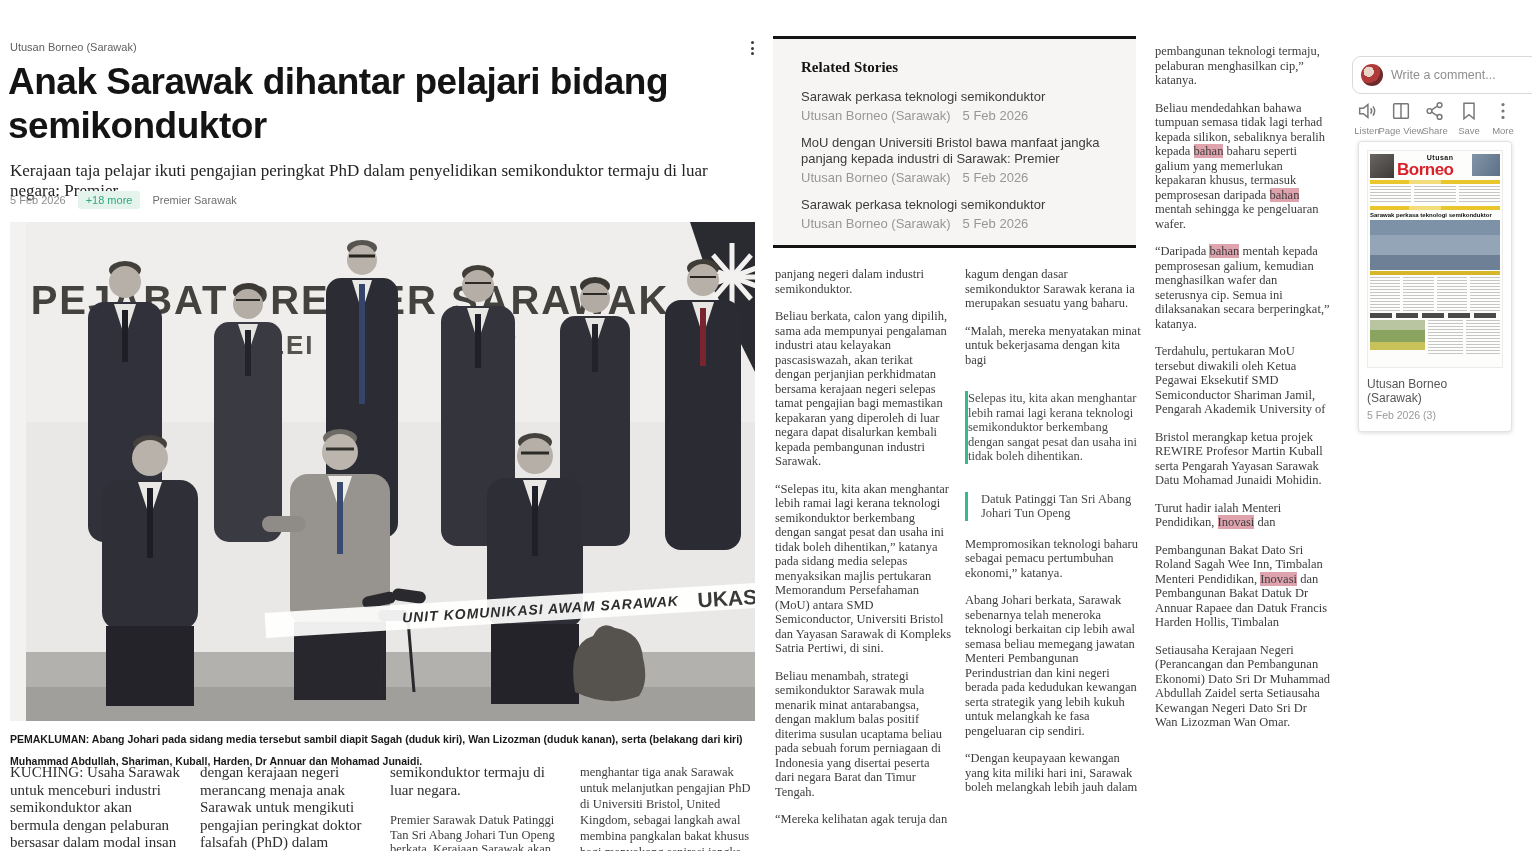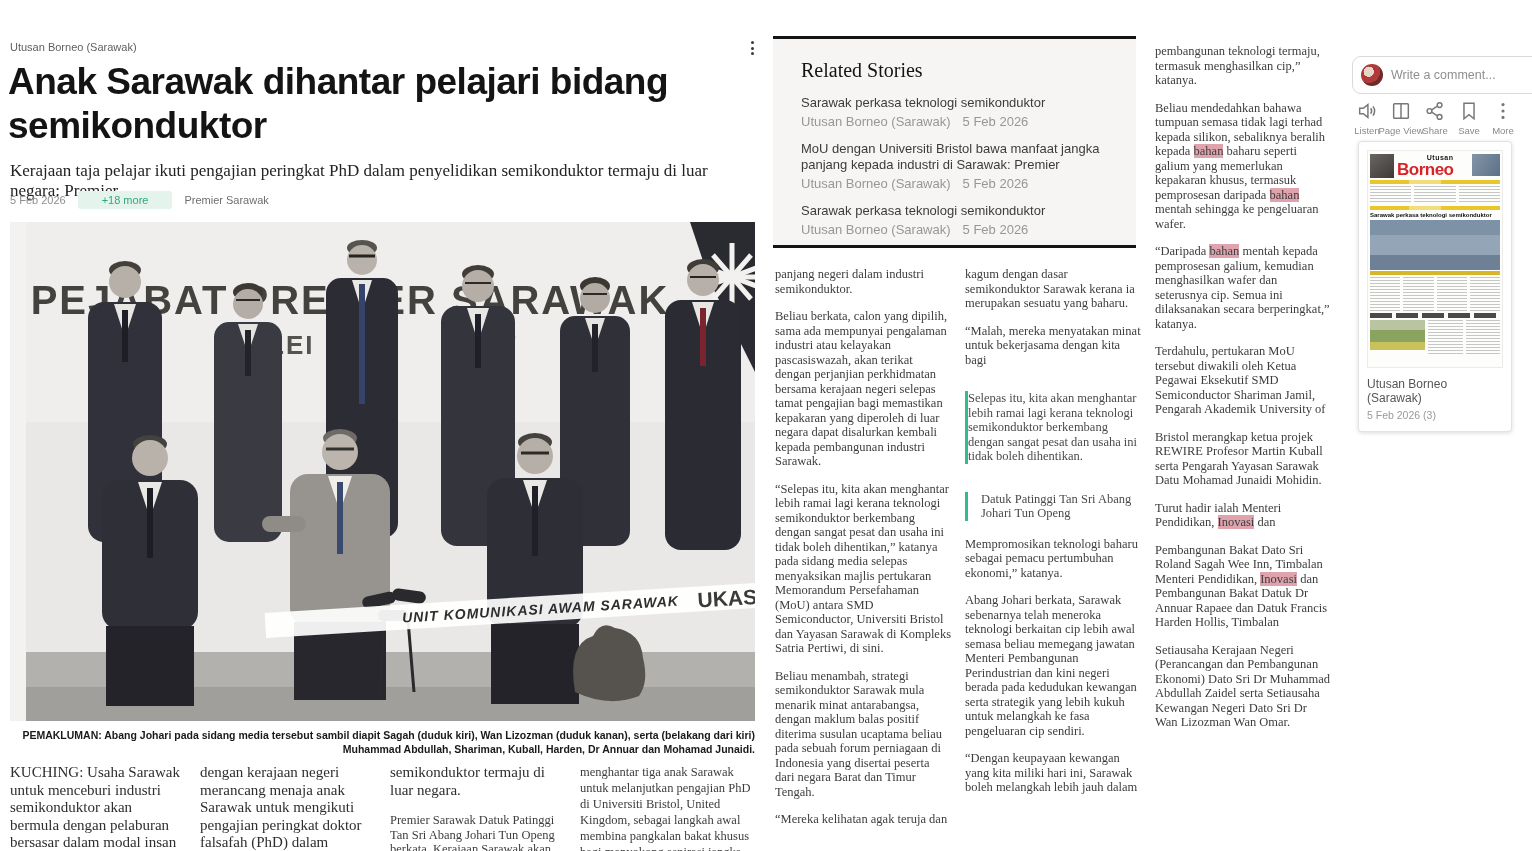--- a/index.html
+++ b/index.html
@@ -11,37 +11,37 @@
   .src-label { position:absolute; left:10px; top:15px; font-size:11px; color:#5f5f5f; }
   .kebab { position:absolute; left:744px; top:12px; width:16px; height:20px; cursor:pointer;
            display:flex; flex-direction:column; align-items:center; justify-content:center; gap:2.5px; }
   .kebab i { width:3px; height:3px; border-radius:50%; background:#3a3a3a; display:block; }
   h1.headline { position:absolute; left:8px; top:34px; width:750px;
                 font-size:37px; line-height:44px; font-weight:700; letter-spacing:-0.5px; color:#141414; }
   .subtitle { position:absolute; left:10px; top:135px; width:745px;
               font-family:"Liberation Serif", serif; font-size:17px; color:#232323; }
   .meta-row { position:absolute; left:10px; top:165px; display:flex; align-items:center; gap:12px; }
   .meta-date { font-size:11px; color:#8d8d8d; }
-  .more-badge { font-size:11px; color:#2fa97c; background:#e4f3ec; padding:3px 24px; border-radius:3px; cursor:pointer; }
+  .more-badge { font-size:11px; color:#2fa97c; background:#e4f3ec; padding:3px 8px; border-radius:3px; cursor:pointer; }
   .meta-tag { font-size:11px; color:#6f6f6f; cursor:pointer; }
 
   .photo-wrap { position:absolute; left:10px; top:196px; width:745px; height:499px; background:#e9e8e6; overflow:hidden; }
-  .caption { position:absolute; left:10px; top:702px; width:745px; text-align:right;
-             font-size:10.5px; line-height:14px; font-weight:700; color:#191919; }
+  .caption { position:absolute; left:10px; top:702px; width:745px; text-align:left;
+             font-size:10.5px; line-height:22px; font-weight:700; color:#191919; }
 
   .leadcol { position:absolute; top:738px; font-family:"Liberation Serif", serif;
              font-size:15px; line-height:17.5px; color:#2e2e2e; }
   .bodytext { font-family:"Liberation Serif", serif; font-size:12.5px; line-height:14.5px; color:#3d3d3d; }
   .bodytext p, .bodycol p { margin:0 0 13px 0; }
 
   
   .related-box { position:absolute; left:773px; top:10px; width:363px; height:212px;
                  background:#f6f5f3; border-top:3px solid #141414; border-bottom:3px solid #141414;
                  padding:20px 28px; }
-  .related-h { font-family:"Liberation Serif", serif; font-weight:400; font-size:20px; color:#141414; margin-bottom:13px; }
+  .related-h { font-family:"Liberation Serif", serif; font-weight:700; font-size:15px; color:#141414; margin-bottom:13px; }
   .rel-item { margin-bottom:12px; cursor:pointer; }
   .rel-title { font-size:13px; line-height:16px; color:#3c3c3c; }
   .rel-meta { font-size:13px; color:#979797; margin-top:3px; }
   .rel-meta .d { margin-left:12px; }
 
   .bodycol { position:absolute; width:176px; font-family:"Liberation Serif", serif;
              font-size:12.5px; line-height:14.5px; color:#3d3d3d; }
   .quote { border-left:3px solid #35ba8c; margin:24px 0; color:#4a4a4a; }
   .quote-attr { border-left:3px solid #35ba8c; padding-left:13px; margin:28px 0 16px 0; color:#4a4a4a; }
   .hl { background:#dfa3ae; }
@@ -263,21 +263,21 @@
     <p>kagum dengan dasar semikonduktor Sarawak kerana ia merupakan sesuatu yang baharu.</p>
     <p>“Malah, mereka menyatakan minat untuk bekerjasama dengan kita bagi</p>
     <div class="quote">Selepas itu, kita akan menghantar lebih ramai lagi kerana teknologi semikonduktor berkembang dengan sangat pesat dan usaha ini tidak boleh dihentikan.</div>
     <div class="quote-attr">Datuk Patinggi Tan Sri Abang Johari Tun Openg</div>
     <p>Mempromosikan teknologi baharu sebagai pemacu pertumbuhan ekonomi,” katanya.</p>
     <p>Abang Johari berkata, Sarawak sebenarnya telah meneroka teknologi berkaitan cip lebih awal semasa beliau memegang jawatan Menteri Pembangunan Perindustrian dan kini negeri berada pada kedudukan kewangan serta strategik yang lebih kukuh untuk melangkah ke fasa pengeluaran cip sendiri.</p>
     <p>“Dengan keupayaan kewangan yang kita miliki hari ini, Sarawak boleh melangkah lebih jauh dalam</p>
   </div>
 
   <div class="bodycol" style="left:1155px; top:18px;">
-    <p>pembangunan teknologi termaju, termasuk menghasilkan cip,” katanya.</p>
+    <p>pembangunan teknologi termaju, pelaburan menghasilkan cip,” katanya.</p>
     <p><span>Beliau mendedahkan bahawa tumpuan semasa tidak lagi terhad kepada silikon, sebaliknya beralih kepada </span><span class="hl">bahan</span><span> baharu seperti galium yang memerlukan kepakaran khusus, termasuk pemprosesan daripada </span><span class="hl">bahan</span><span> mentah sehingga ke pengeluaran wafer.</span></p>
     <p><span>“Daripada </span><span class="hl">bahan</span><span> mentah kepada pemprosesan galium, kemudian menghasilkan wafer dan seterusnya cip. Semua ini dilaksanakan secara berperingkat,” katanya.</span></p>
     <p>Terdahulu, pertukaran MoU tersebut diwakili oleh Ketua Pegawai Eksekutif SMD Semiconductor Shariman Jamil, Pengarah Akademik University of</p>
     <p>Bristol merangkap ketua projek REWIRE Profesor Martin Kuball serta Pengarah Yayasan Sarawak Datu Mohamad Junaidi Mohidin.</p>
     <p><span>Turut hadir ialah Menteri Pendidikan, </span><span class="hl">Inovasi</span><span> dan</span></p>
     <p><span>Pembangunan Bakat Dato Sri Roland Sagah Wee Inn, Timbalan Menteri Pendidikan, </span><span class="hl">Inovasi</span><span> dan Pembangunan Bakat Datuk Dr Annuar Rapaee dan Datuk Francis Harden Hollis, Timbalan</span></p>
     <p>Setiausaha Kerajaan Negeri (Perancangan dan Pembangunan Ekonomi) Dato Sri Dr Muhammad Abdullah Zaidel serta Setiausaha Kewangan Negeri Dato Sri Dr Wan Lizozman Wan Omar.</p>
   </div>
 
   <div class="comment-box">

